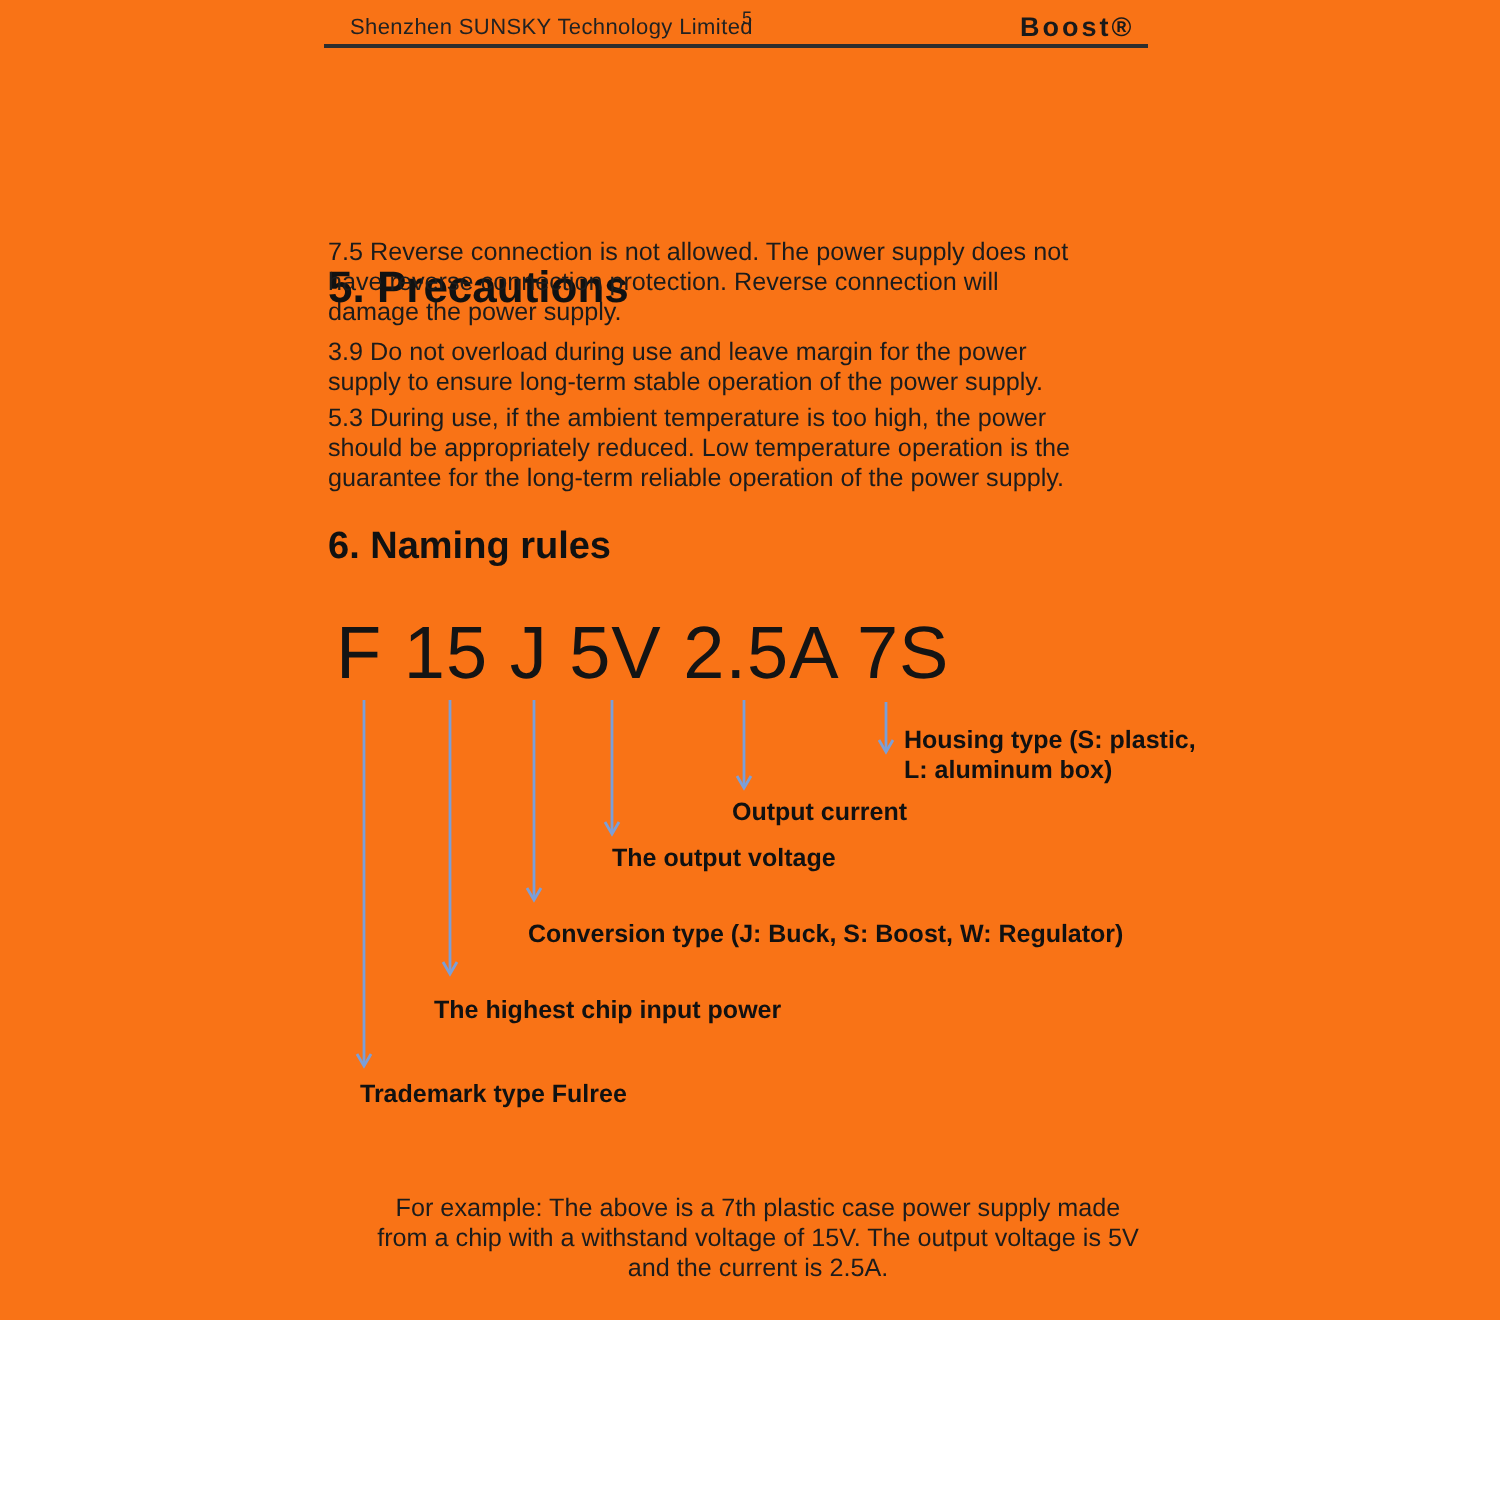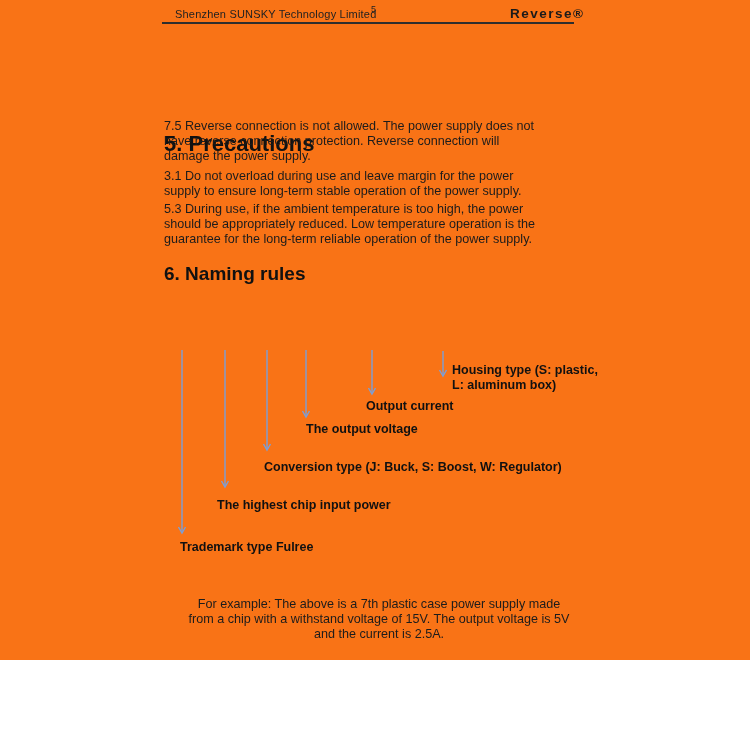--- a/index.html
+++ b/index.html
@@ -57,34 +57,35 @@
   
   .footer-page { left:371px; top:721px; font-size:11px; color:#333; }
 </style>
 </head>
 <body>
 
 <div class="page">
 
   <div class="abs hdr-company">Shenzhen SUNSKY Technology Limited</div>
   <div class="abs hdr-sup">5</div>
-  <div class="abs hdr-brand">Reverse®</div>
+  <div class="abs hdr-brand">Boost®</div>
   <div class="abs hdr-rule"></div>
 
   <div class="abs h-precautions">5. Precautions</div>
   <div class="abs para p1">7.5 Reverse connection is not allowed. The power supply does not
 have reverse connection protection. Reverse connection will
 damage the power supply.</div>
-  <div class="abs para p2">3.1 Do not overload during use and leave margin for the power
+  <div class="abs para p2">3.9 Do not overload during use and leave margin for the power
 supply to ensure long-term stable operation of the power supply.</div>
   <div class="abs para p3">5.3 During use, if the ambient temperature is too high, the power
 should be appropriately reduced. Low temperature operation is the
 guarantee for the long-term reliable operation of the power supply.</div>
 
   <div class="abs h-naming">6. Naming rules</div>
+  <div class="abs naming-code">F 15 J 5V 2.5A 7S</div>
 
   <svg class="arrows-svg" width="750" height="750" viewBox="0 0 750 750" fill="none" stroke-width="1.4">
     <g stroke="#7b9fd8">
       <line x1="182" y1="350" x2="182" y2="532"></line>
         <path d="M178.5 527 L182 533 L185.5 527"></path>
     </g>
     <g stroke="#7b9fd8">
       <line x1="225" y1="350" x2="225" y2="486"></line>
         <path d="M221.5 481 L225 487 L228.5 481"></path>
     </g>

